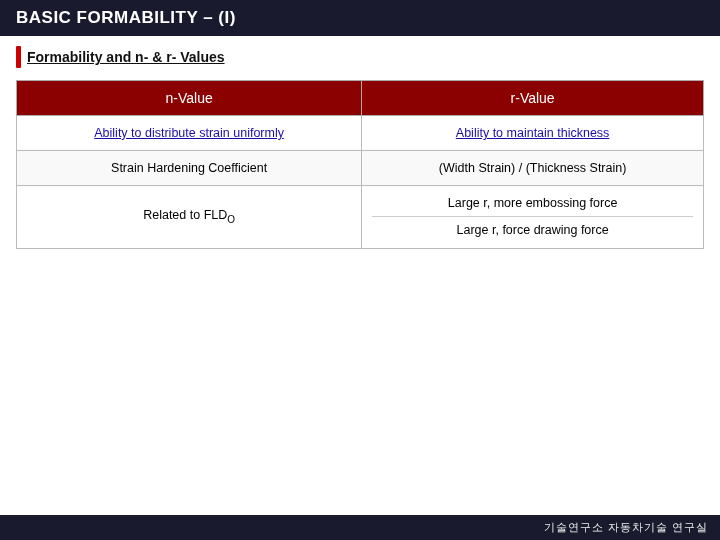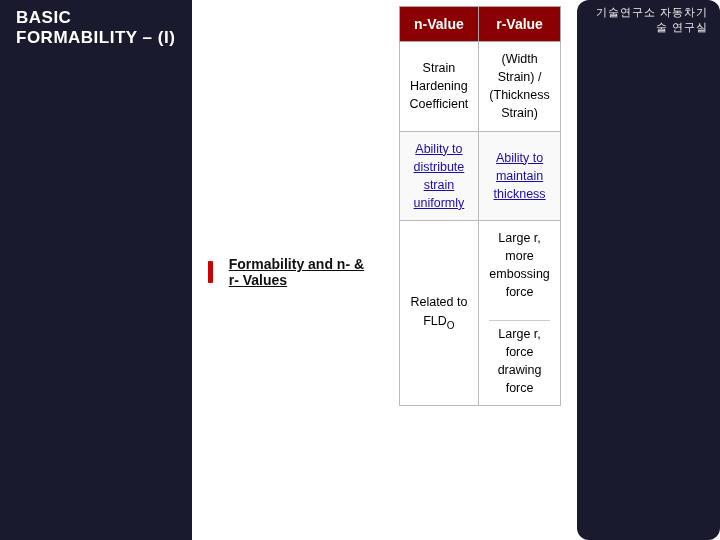--- a/index.html
+++ b/index.html
@@ -8,36 +8,37 @@
       height: 540px;
       font-family: Arial, sans-serif;
       background: #fff;
       overflow: hidden;
     }
 
     .page {
       width: 720px;
       height: 540px;
       display: flex;
+      flex-direction: column;
     }
 
     .header {
       background: #1a1a2e;
       color: #fff;
       padding: 8px 16px;
       font-size: 17px;
       font-weight: bold;
       letter-spacing: 0.5px;
     }
 
     .subtitle-bar {
       display: flex;
       align-items: center;
       padding: 10px 16px 6px 16px;
-      gap: 16px;
+      gap: 6px;
     }
 
     .red-bar {
       width: 5px;
       height: 22px;
       background: #cc0000;
       border-radius: 1px;
       flex-shrink: 0;
     }
 
@@ -58,21 +59,21 @@
       border-collapse: collapse;
       font-size: 12.5px;
     }
 
     th {
       background: #8b0000;
       color: #fff;
       padding: 9px 10px;
       text-align: center;
       font-size: 14px;
-      font-weight: bold;
+      font-weight: normal;
       border: 1px solid #aaa;
     }
 
     td {
       border: 1px solid #bbb;
       padding: 8px 10px;
       text-align: center;
       vertical-align: middle;
       line-height: 1.45;
       background: #fff;
@@ -88,21 +89,20 @@
       cursor: pointer;
     }
 
     .footer {
       background: #1a1a2e;
       color: #eee;
       font-size: 11px;
       padding: 5px 12px;
       text-align: right;
       letter-spacing: 1px;
-      border-radius: 12px;
     }
 
     .subscript {
       vertical-align: sub;
       font-size: 0.8em;
     }
   </style>
 </head>
 <body>
 
@@ -120,37 +120,37 @@
   <div class="table-container">
     <table>
       <thead>
         <tr>
           <th>n-Value</th>
           <th>r-Value</th>
         </tr>
       </thead>
       <tbody>
         <tr>
-          <td>Strain Hardening Coefficient</td>
-          <td>(Width Strain) / (Thickness Strain)</td>
-        </tr>
-        <tr>
           <td>
             <span class="link-text">Ability to distribute strain uniformly</span>
           </td>
           <td>
             <span class="link-text">Ability to maintain thickness</span>
           </td>
         </tr>
         <tr>
+          <td>Strain Hardening Coefficient</td>
+          <td>(Width Strain) / (Thickness Strain)</td>
+        </tr>
+        <tr>
           <td>
             <span>Related to FLD<span class="subscript">O</span></span>
           </td>
           <td>
-            <div style="padding-bottom:18px; border-bottom:1px solid #ccc;">Large r, more embossing force</div>
+            <div style="padding-bottom:4px; border-bottom:1px solid #ccc;">Large r, more embossing force</div>
             <div style="padding-top:4px;">Large r, force drawing force</div>
           </td>
         </tr>
       </tbody>
     </table>
   </div>
 
   <div class="footer">
     <span>기술연구소 자동차기술 연구실</span>
   </div>

